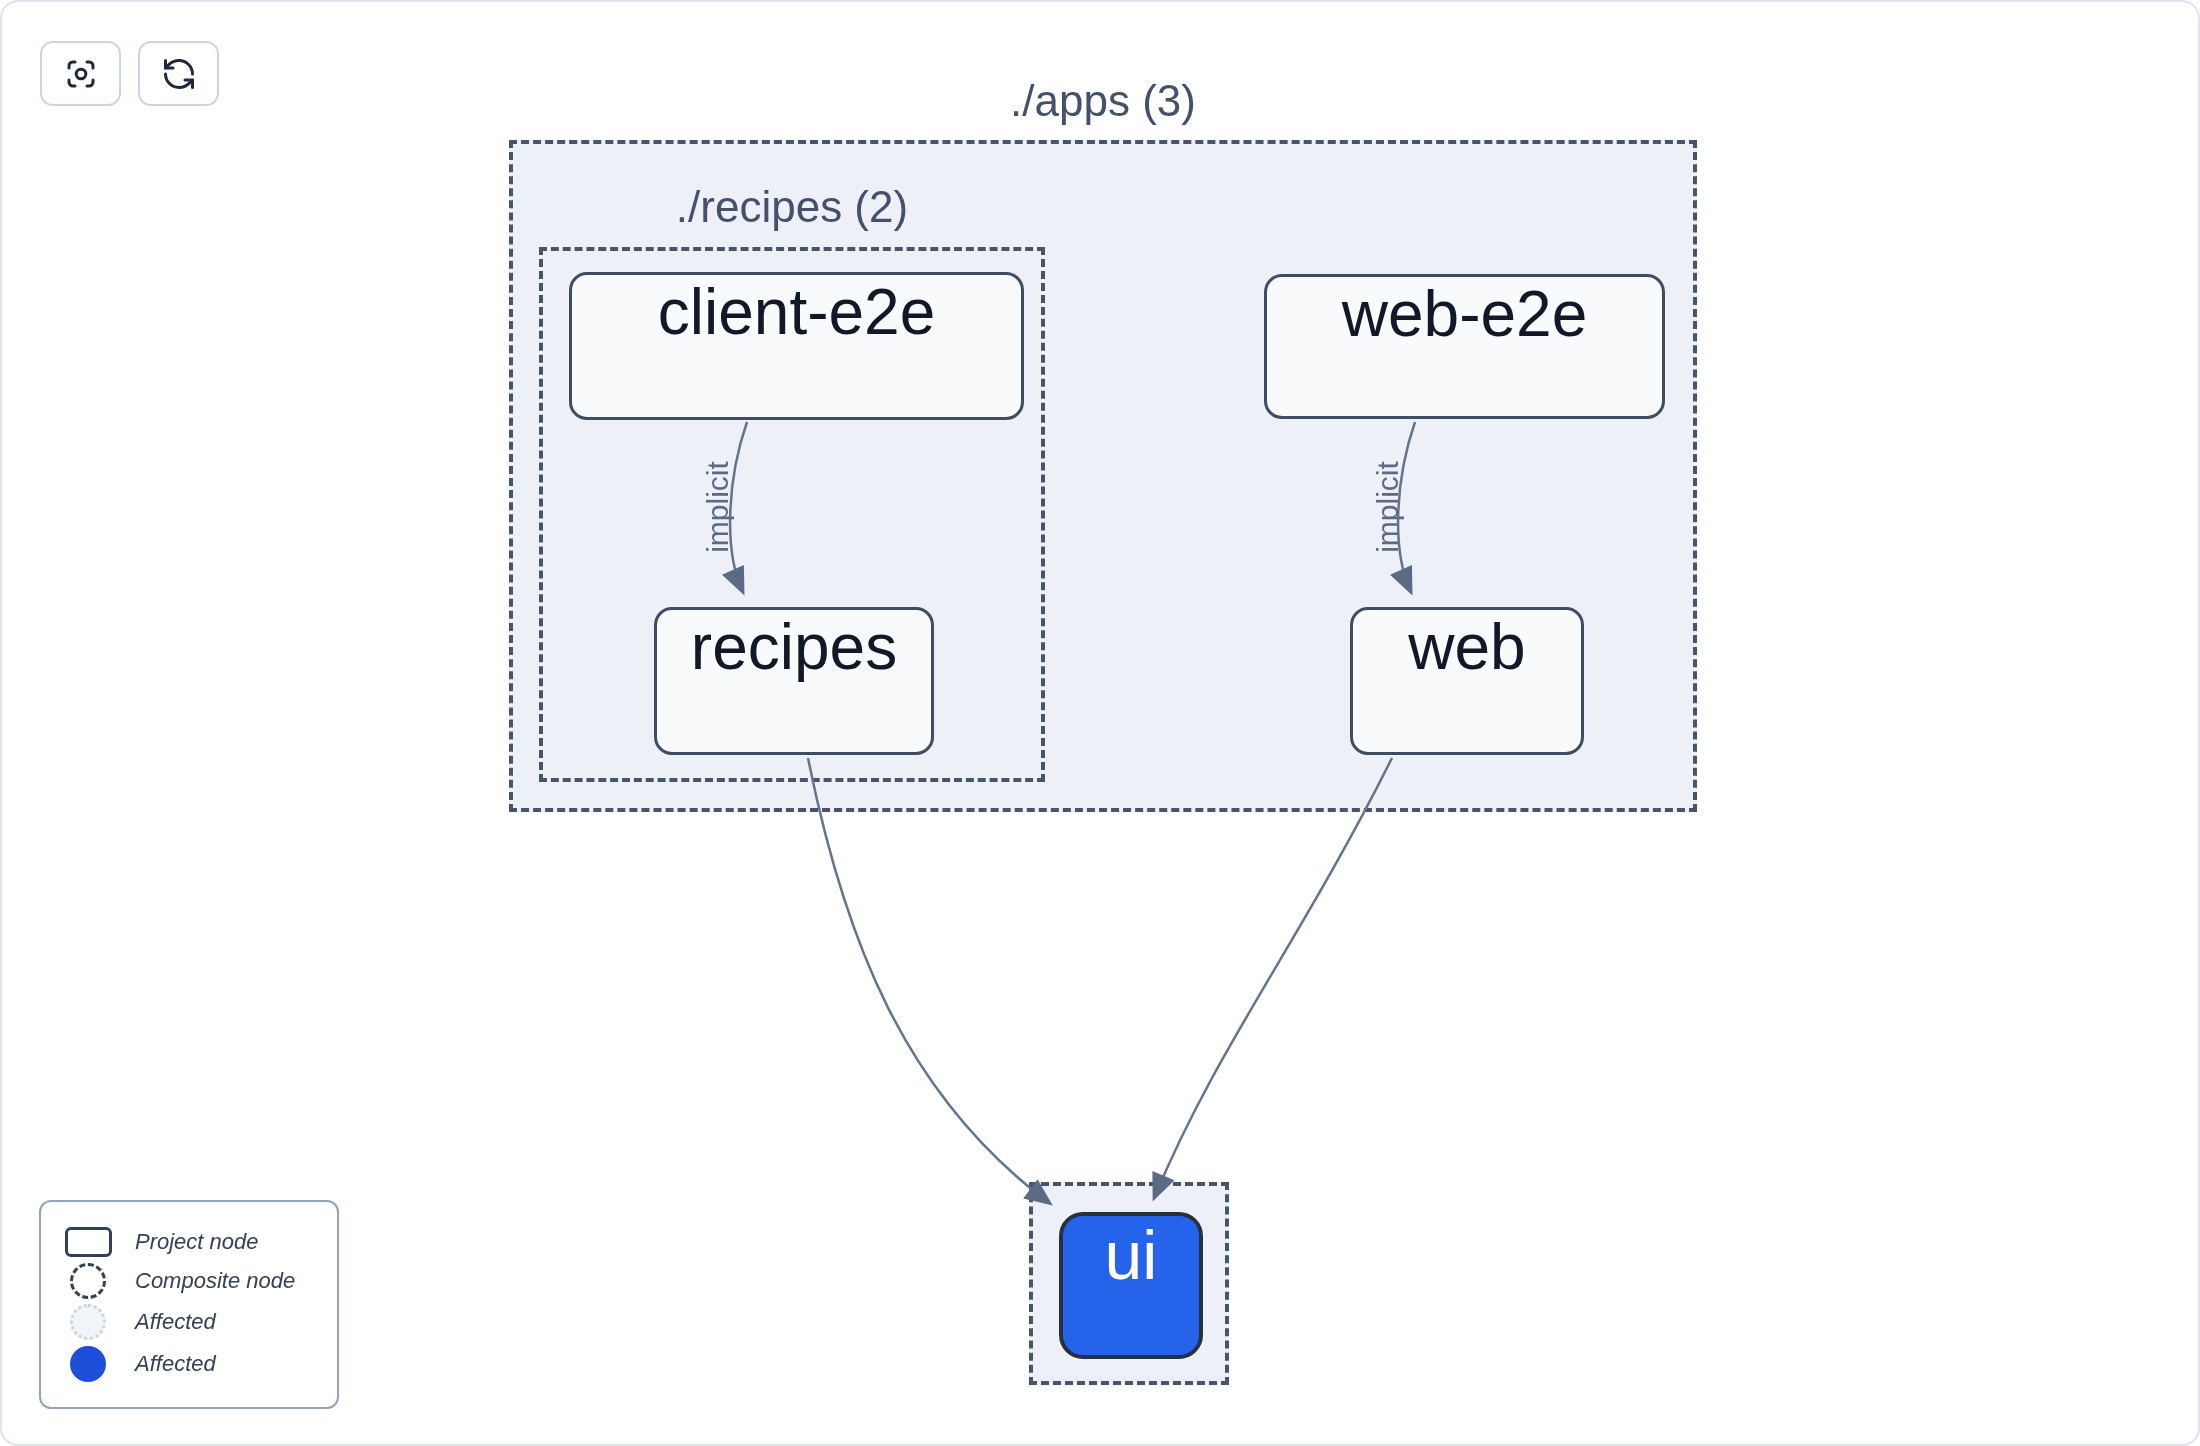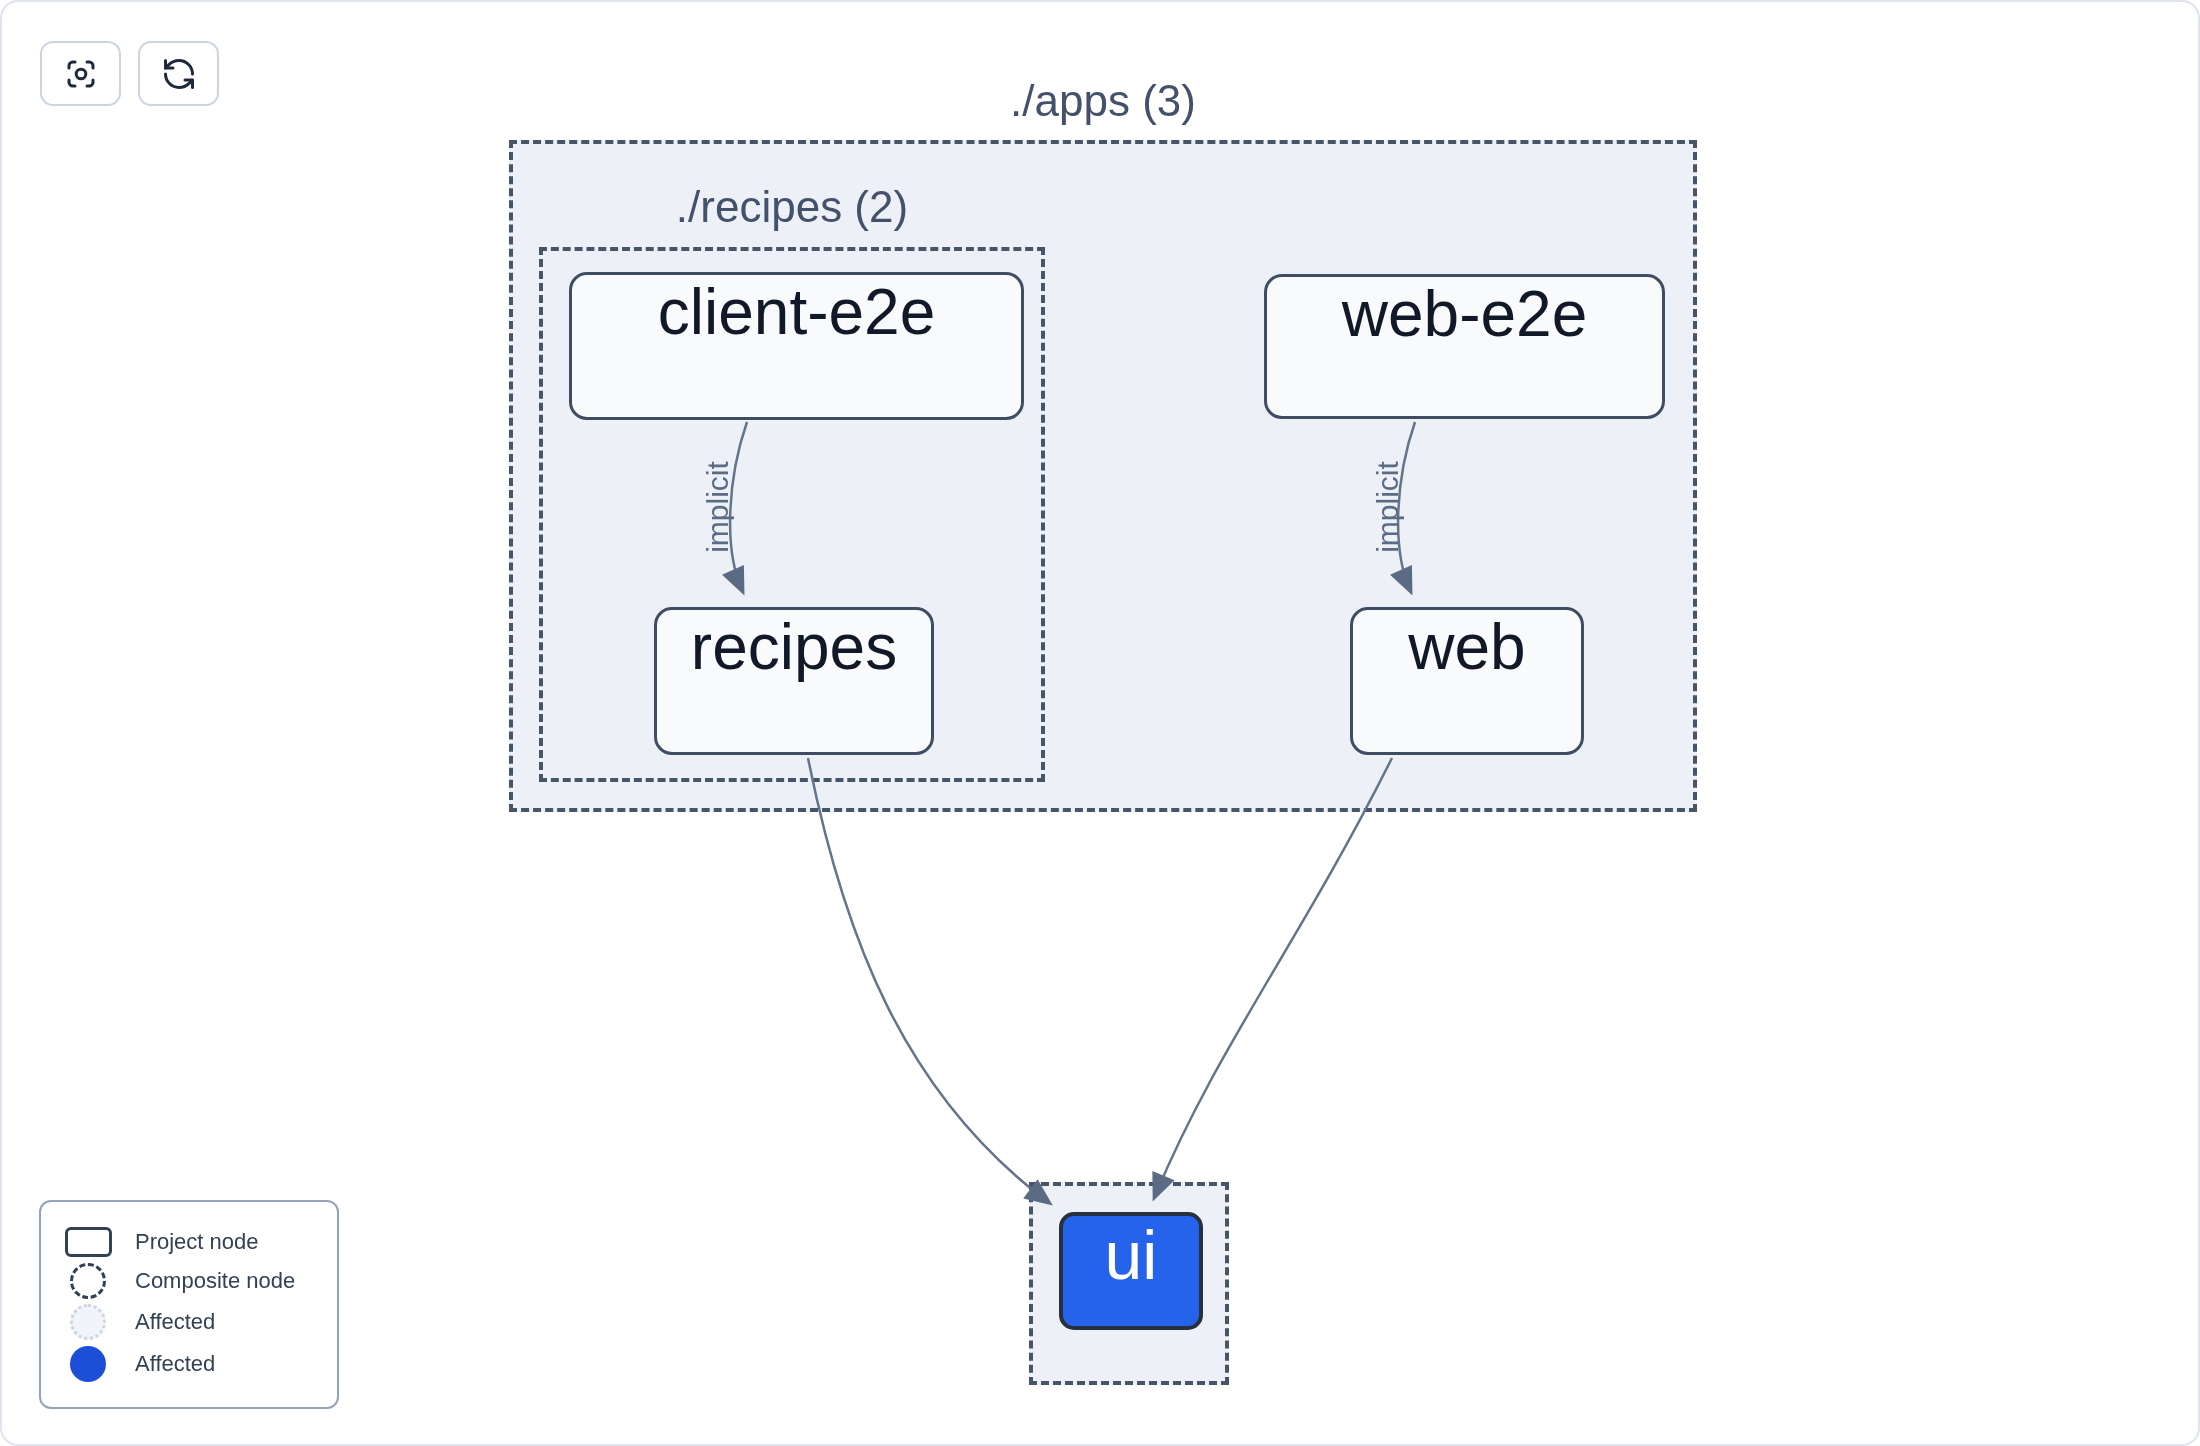--- a/index.html
+++ b/index.html
@@ -46,21 +46,21 @@
     border:2px solid #cbd5e1;border-radius:13px;display:flex;
     align-items:center;justify-content:center;cursor:pointer;padding:0;
   }
   .tool-btn svg{width:36px;height:36px;stroke:#1e293b;fill:none;
     stroke-width:2;stroke-linecap:round;stroke-linejoin:round;}
   
   .legend{
     position:absolute;left:37px;top:1198px;width:300px;height:209px;
     box-sizing:border-box;background:#ffffff;border:2px solid #94a3b8;
     border-radius:12px;z-index:10;display:flex;flex-direction:column;
-    justify-content:space-around;padding:22px 0;
+    justify-content:space-around;padding:22px 0;font-style:italic;
   }
   .legend-row{display:flex;align-items:center;}
   .legend-swatch-col{width:94px;display:flex;justify-content:center;flex:none;}
   .legend-label{font-size:22px;color:#334155;}
   .sw-project{width:47px;height:30px;border:3px solid #334155;border-radius:6px;
     background:#ffffff;box-sizing:border-box;}
   .sw-composite{width:36px;height:36px;border:3px dashed #334155;border-radius:50%;
     background:#ffffff;box-sizing:border-box;}
   .sw-affected{width:36px;height:36px;border:3px dotted #cbd5e1;border-radius:50%;
     background:#f1f5f9;box-sizing:border-box;}
@@ -98,21 +98,21 @@
   </div>
   <div class="node" style="left:1262px;top:272px;width:401px;height:145px;">
     <span>web-e2e</span>
   </div>
   <div class="node" style="left:652px;top:605px;width:280px;height:148px;">
     <span>recipes</span>
   </div>
   <div class="node" style="left:1348px;top:605px;width:234px;height:148px;">
     <span>web</span>
   </div>
-  <div class="node touched" style="left:1057px;top:1210px;width:144px;height:118px;border-radius:15px;">
+  <div class="node touched" style="left:1057px;top:1210px;width:144px;height:147px;">
     <span>ui</span>
   </div>
 
   <div class="toolbar">
     <button class="tool-btn">
       <span style="display:flex;">
         <svg viewBox="0 0 24 24">
           <path d="M4 8 V6.5 A2.5 2.5 0 0 1 6.5 4 H8"></path>
           <path d="M16 4 H17.5 A2.5 2.5 0 0 1 20 6.5 V8"></path>
           <path d="M20 16 V17.5 A2.5 2.5 0 0 1 17.5 20 H16"></path>

